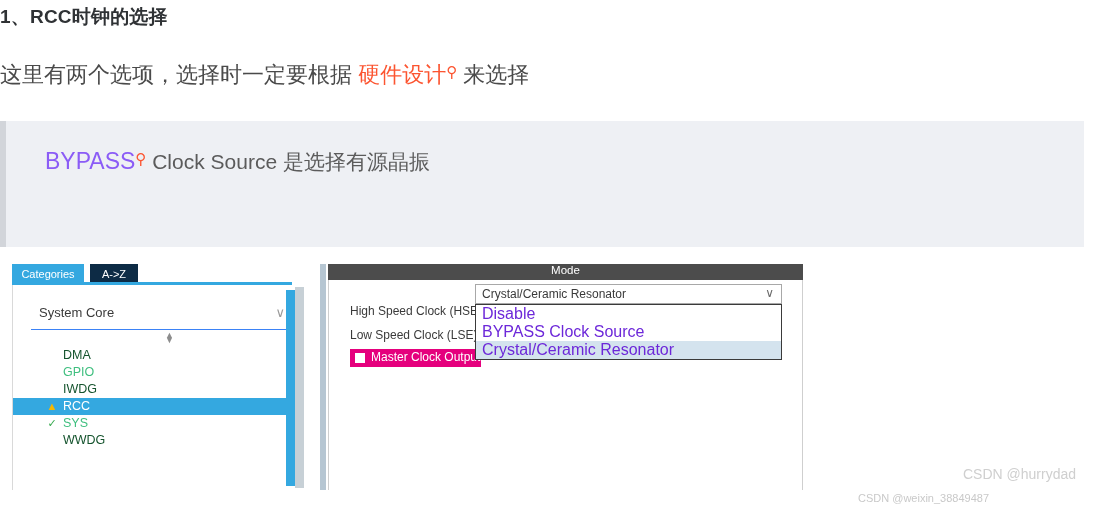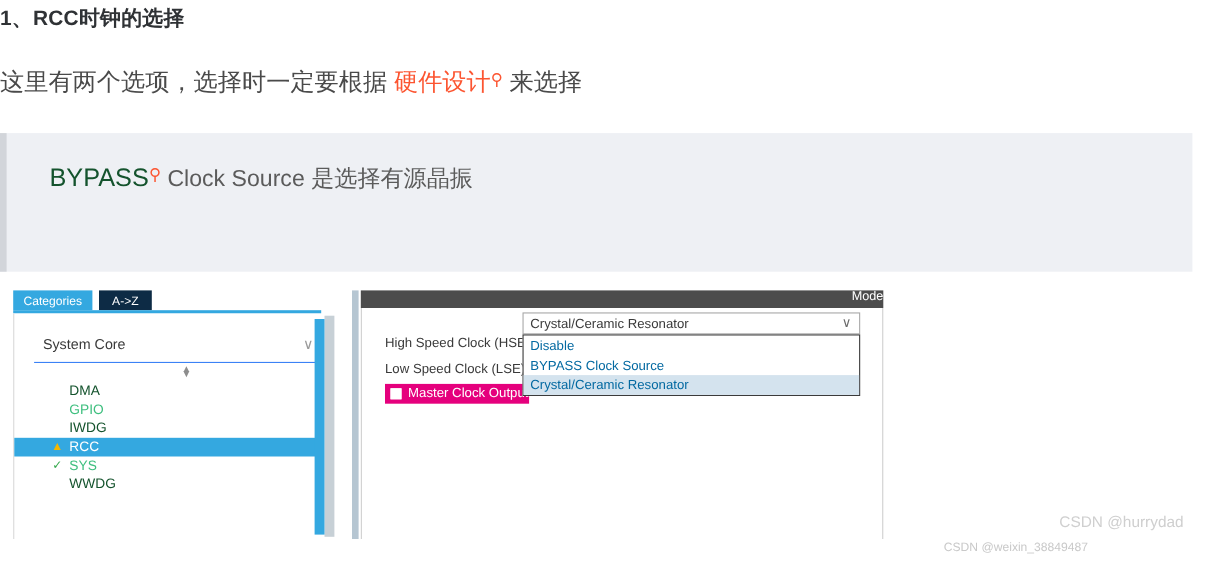--- a/index.html
+++ b/index.html
@@ -60,21 +60,21 @@
   }
   .quote-line {
     position: absolute;
     font-size: 21px;
     color: #5b5b5b;
     white-space: nowrap;
   }
   .quote-line-1 { left: 39px; top: 27px; }
   .quote-line-2 { left: 33px; top: 68px; }
   .quote-line-1 .bypass {
-    color: #14532d;
+    color: #8b5cf6;
     font-size: 23px;
   }
 
   
   .cubemx {
     position: absolute;
     left: 0px;
     top: 264px;
     width: 1104px;
     height: 232px;
@@ -234,21 +234,21 @@
   }
   .mode-title {
     position: absolute;
     left: 8px;
     top: 0px;
     width: 475px;
     height: 16px;
     background: #4c4c4c;
     color: #ffffff;
     font-size: 11.5px;
-    text-align: right;
+    text-align: center;
     line-height: 12px;
     overflow: hidden;
   }
   .mode-body {
     position: absolute;
     left: 8px;
     top: 16px;
     width: 475px;
     height: 210px;
     background: #ffffff;
@@ -325,22 +325,22 @@
     width: 307px;
     background: #ffffff;
     border: 1px solid #3a3a3a;
     box-sizing: border-box;
     z-index: 20;
   }
   .dropdown-option {
     height: 18px;
     line-height: 18px;
     padding-left: 6px;
-    font-size: 12px;
-    color: #0369a1;
+    font-size: 16px;
+    color: #6d28d9;
     white-space: nowrap;
   }
   .dropdown-option.highlighted {
     background: #d4e3ee;
   }
 
   
   .watermark-inner {
     position: absolute;
     left: 963px;

